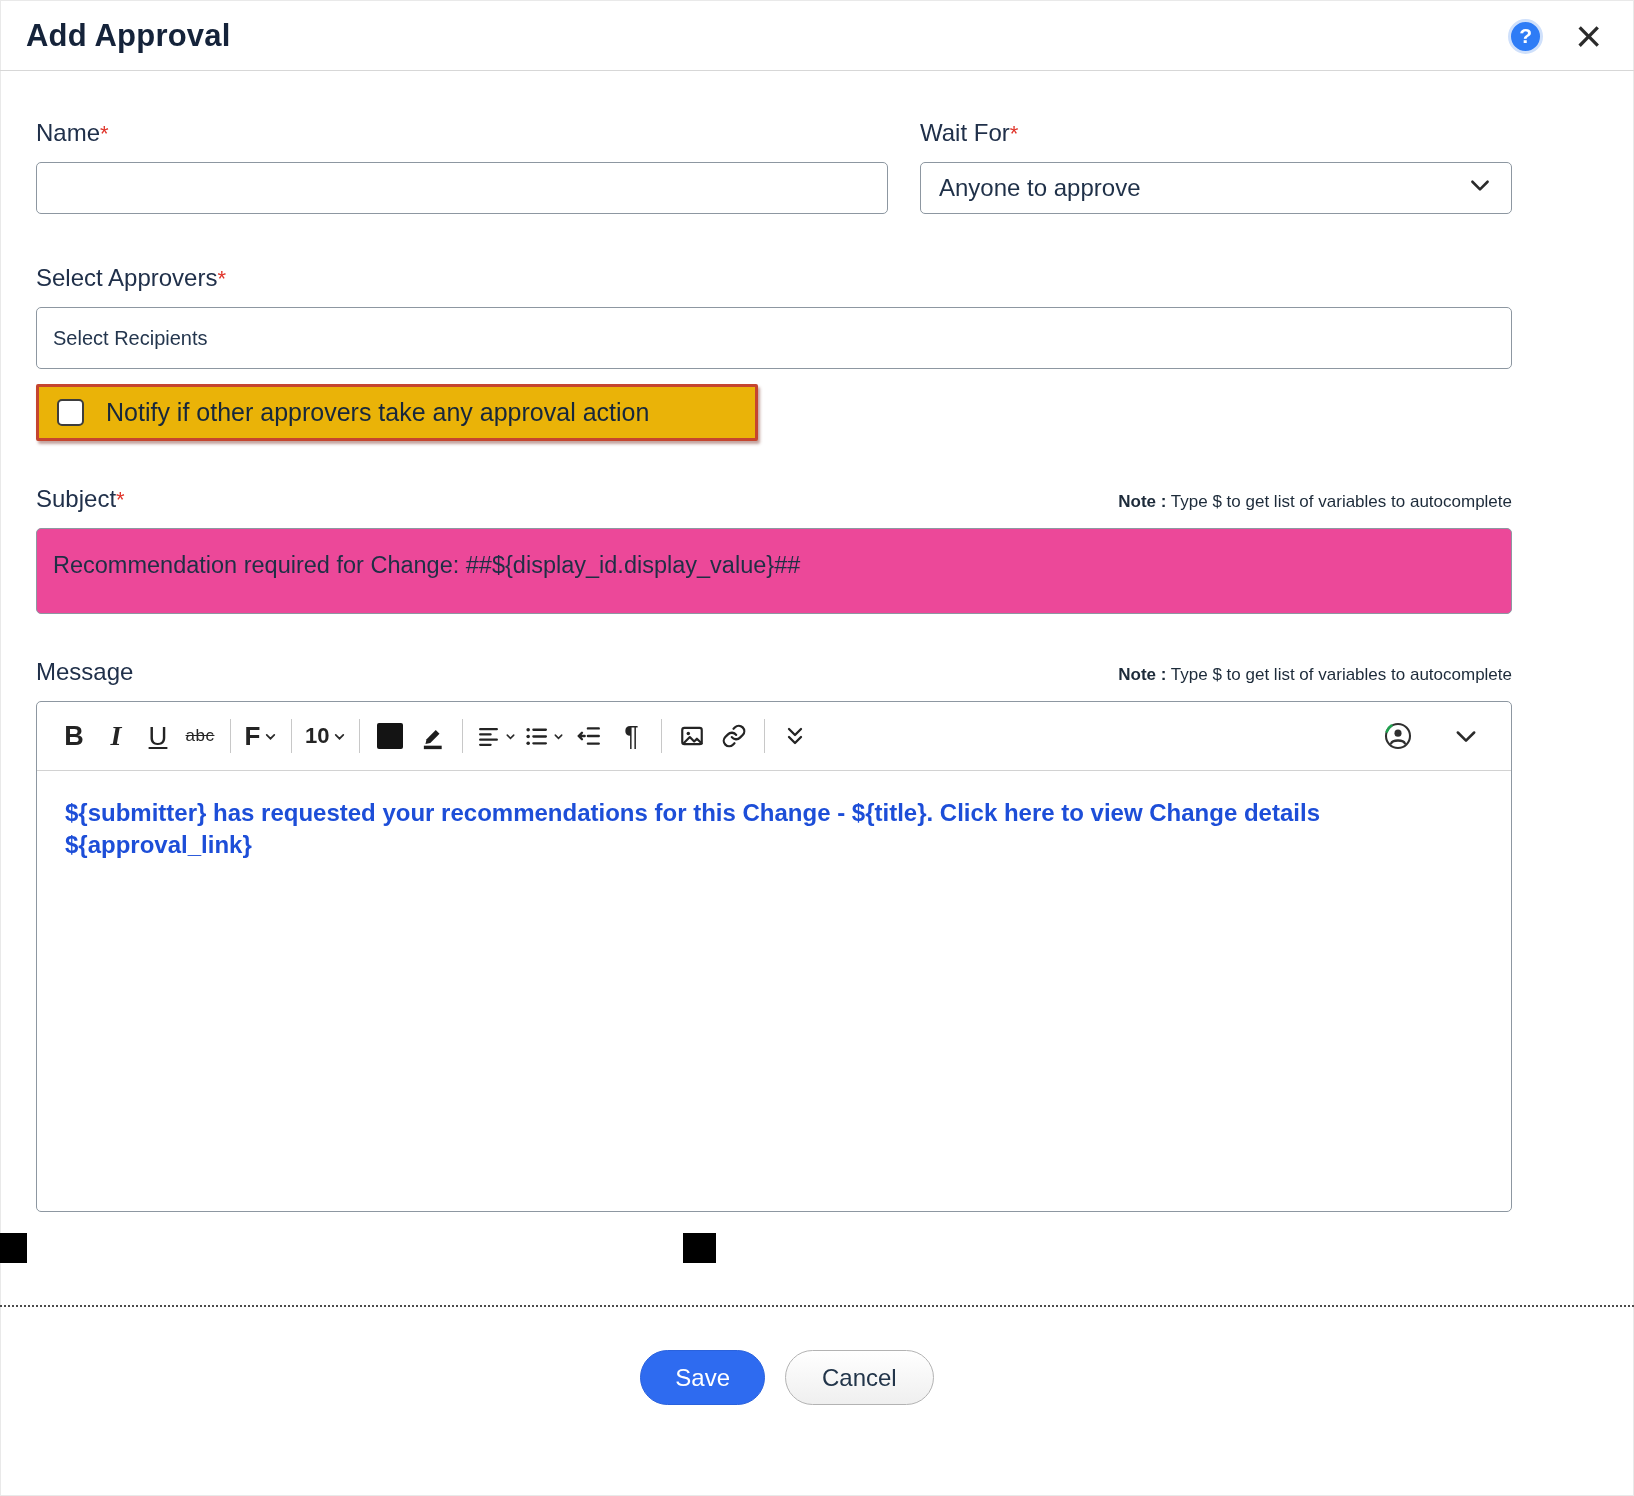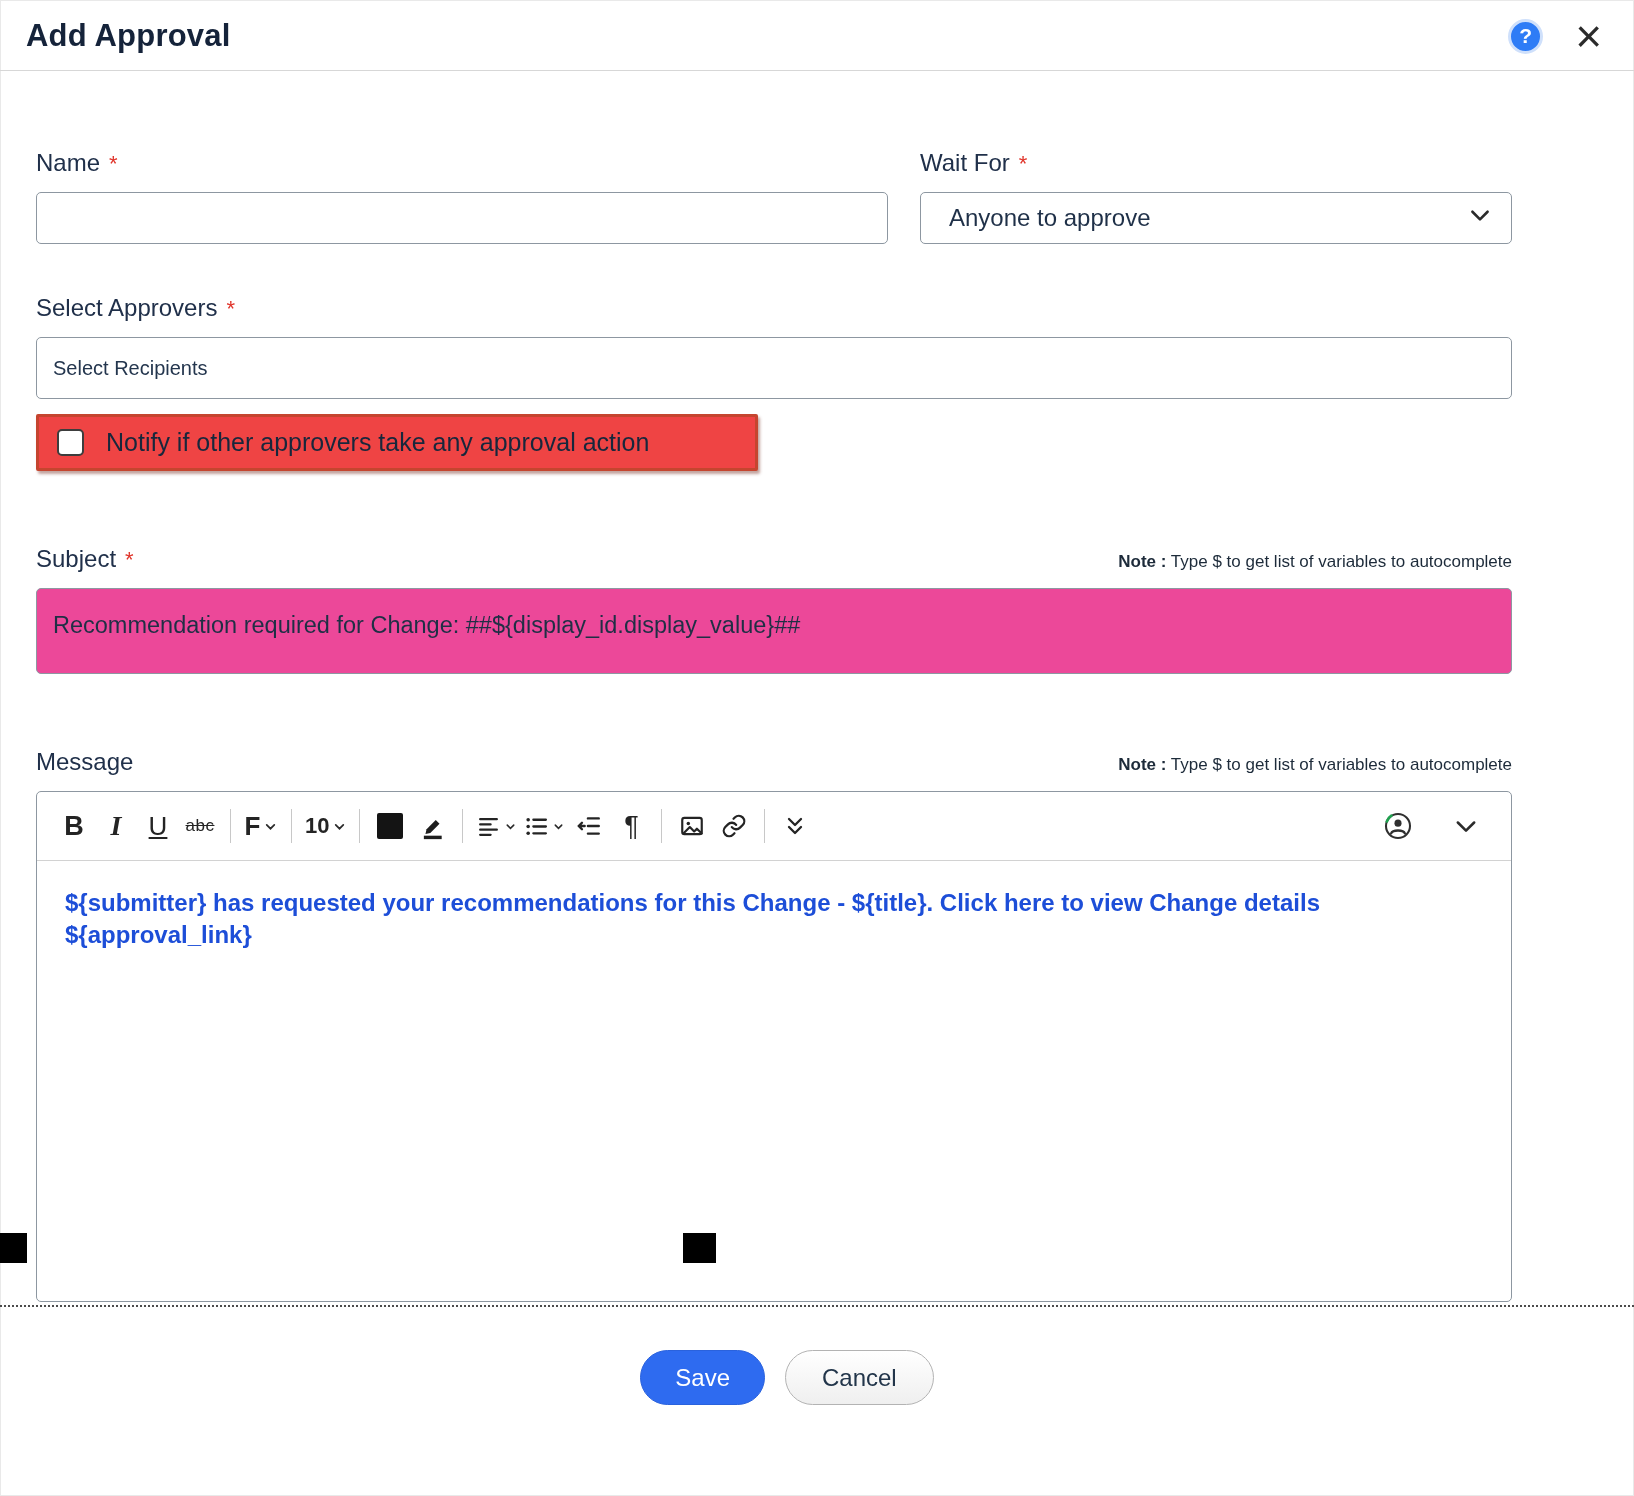--- a/index.html
+++ b/index.html
@@ -34,55 +34,55 @@
     margin-right:30px; border:3px solid #cfe0fb; cursor:pointer;
   }
   .close-btn {
     font-size:46px; font-weight:300; color:#2b2b2b; line-height:34px;
     cursor:pointer; padding:0 2px;
   }
 
   
   .form { padding:0 122px 0 36px; }
   .label-row { display:flex; align-items:flex-end; justify-content:space-between; }
-  .label { font-size:24px; color:#20304a; display:flex; align-items:baseline; gap:9px; margin-bottom:15px;margin-top:30px; }
+  .label { font-size:24px; color:#20304a; display:flex; align-items:baseline; margin-bottom:15px; }
   .req { color:#e0352b; font-size:22px; }
 
   .row1 { display:flex; gap:32px; margin-top:48px; }
   .col-left { width:852px; }
   .col-right { flex:1; }
 
   .input {
     width:100%; height:52px;
     border:1px solid #8d97a1; border-radius:5px;
     padding:0 16px; font-size:23px; color:#22354a;
     font-family:inherit; background:#fff;
   }
   .input::placeholder { color:#24364e; opacity:1; }
 
   .selectbox {
     width:100%; height:52px;
     border:1px solid #8d97a1; border-radius:5px;
-    padding:0 18px 0 28px;
+    padding:0 18px 0 18px;
     display:flex; align-items:center; justify-content:space-between;
     font-size:24px; color:#1f3048; cursor:pointer; background:#fff;
   }
 
   .block-sa { margin-top:50px; }
   .sa-input { height:62px; font-size:20px; }
 
   .notify-wrap {
     margin-top:15px;
     width:722px;
     border:3px solid #c5452f;
     box-shadow:2px 3px 3px rgba(120,50,40,.45);
     border-radius:2px;
     padding:11px 18px;
     display:flex; align-items:center; gap:22px;
-    background:#ef4444;
+    background:#eab308;
   }
   .checkbox {
     appearance:none; -webkit-appearance:none;
     width:27px; height:27px;
     border:2px solid #3d3d3d; border-radius:5px;
     background:#fff; cursor:pointer; flex:0 0 auto;
   }
   .notify-label { font-size:25px; color:#17273c; }
 
   .block-subject { margin-top:44px; }

